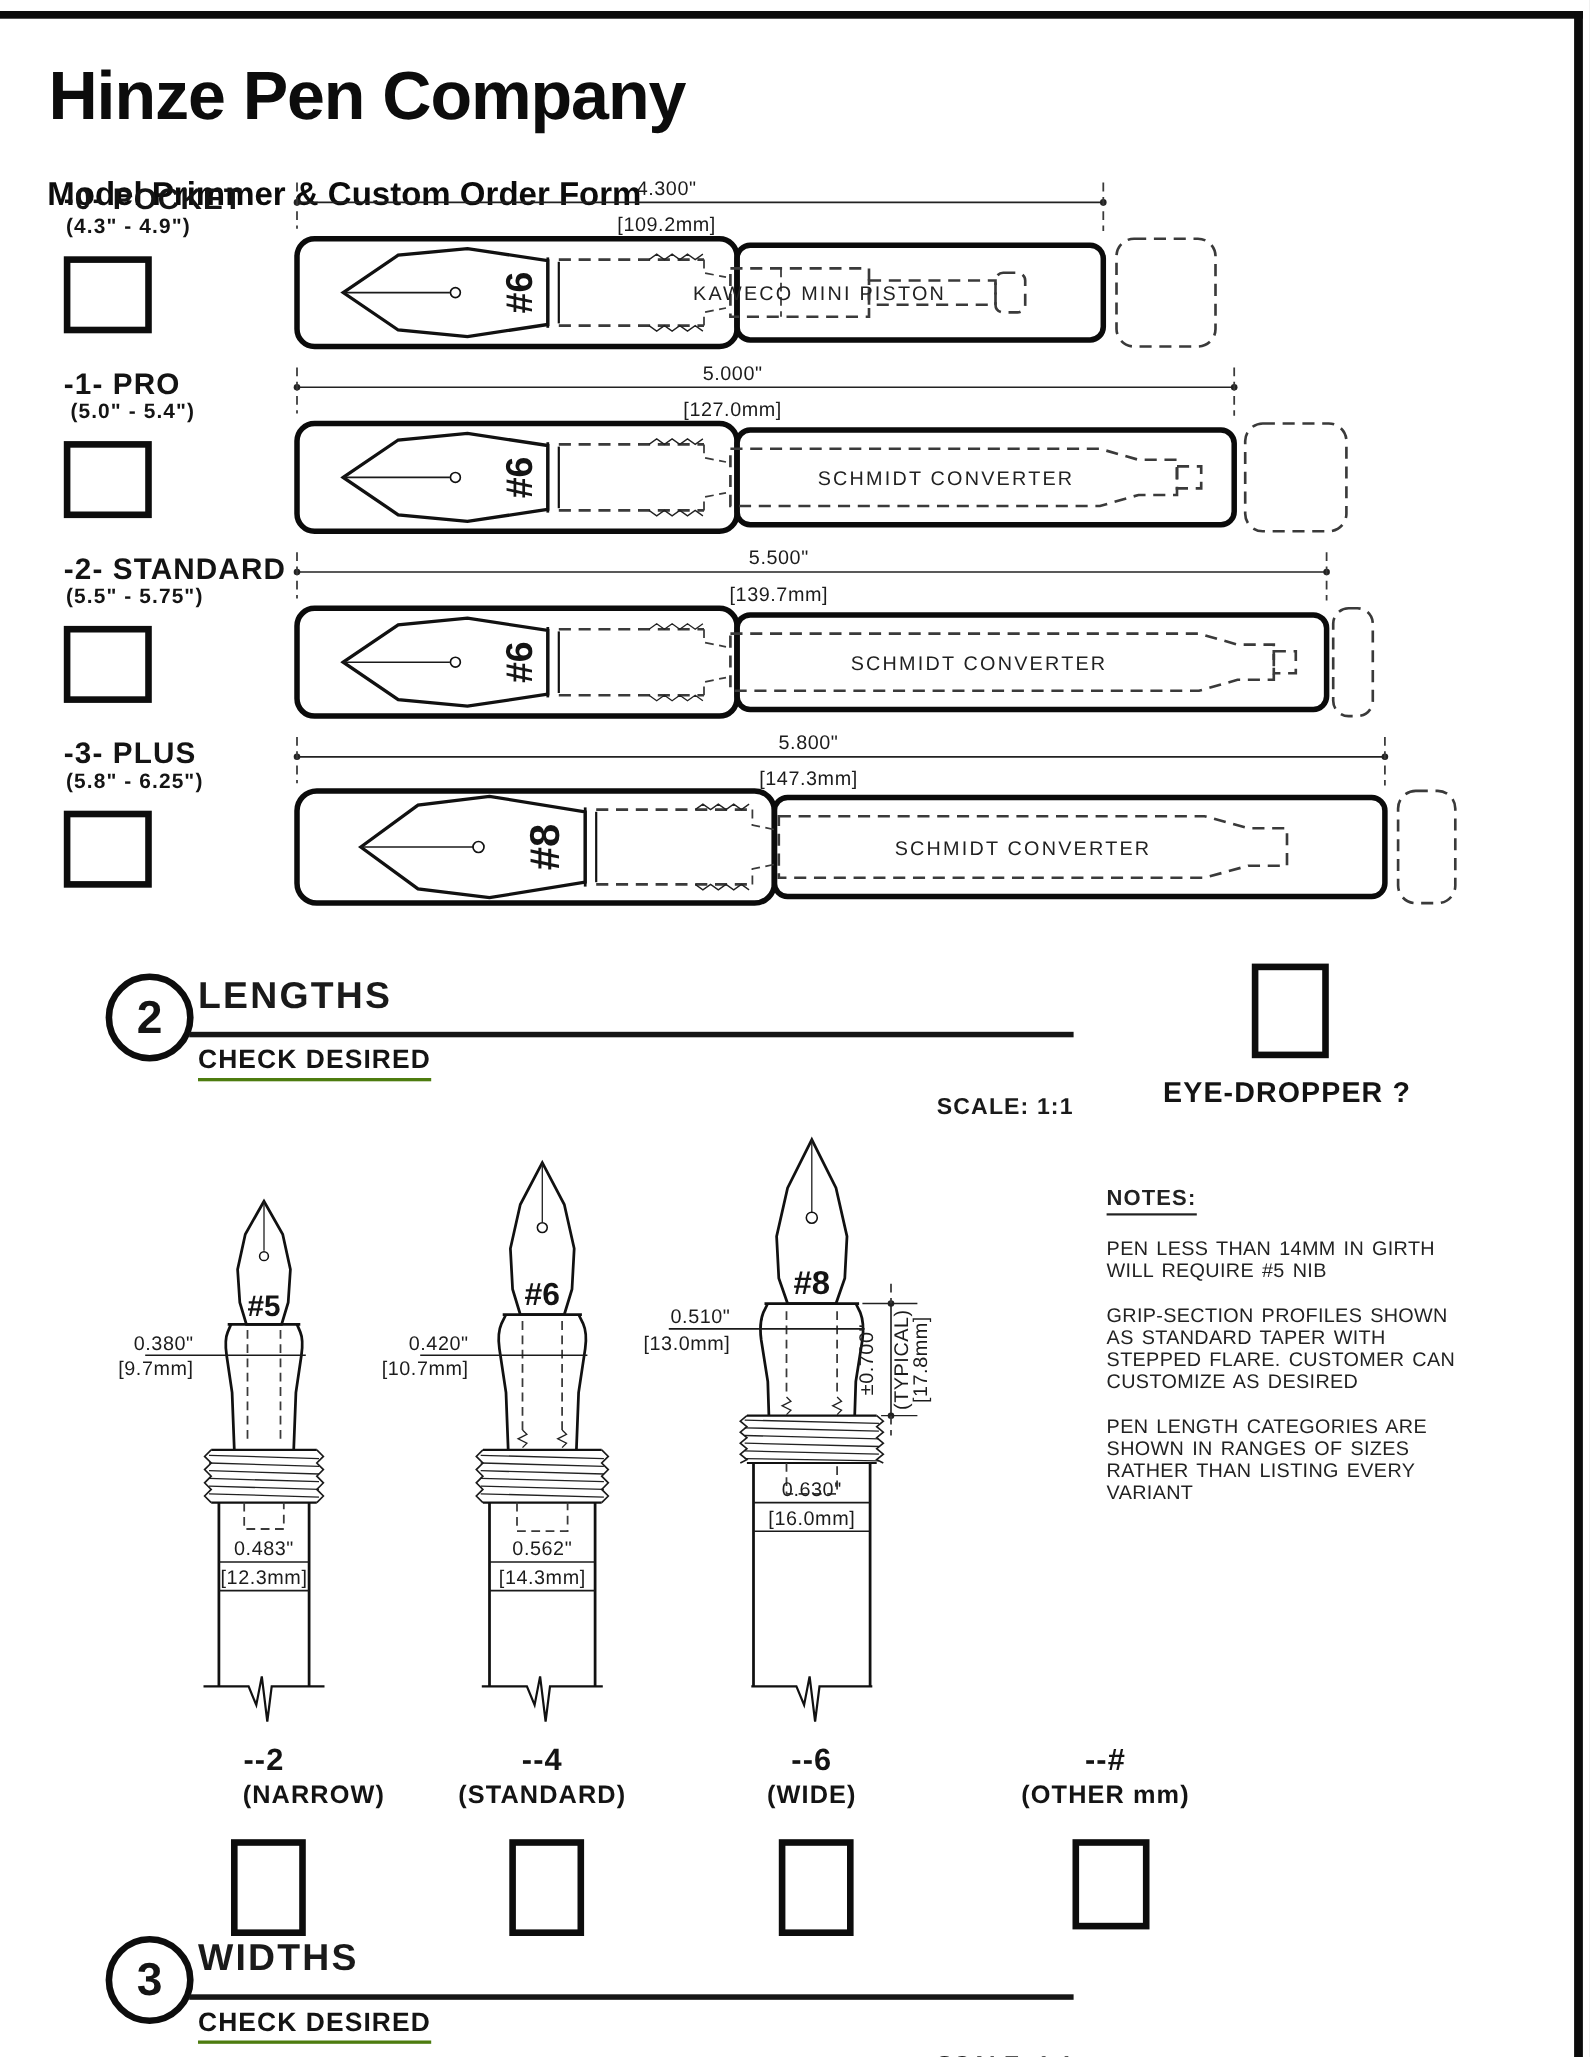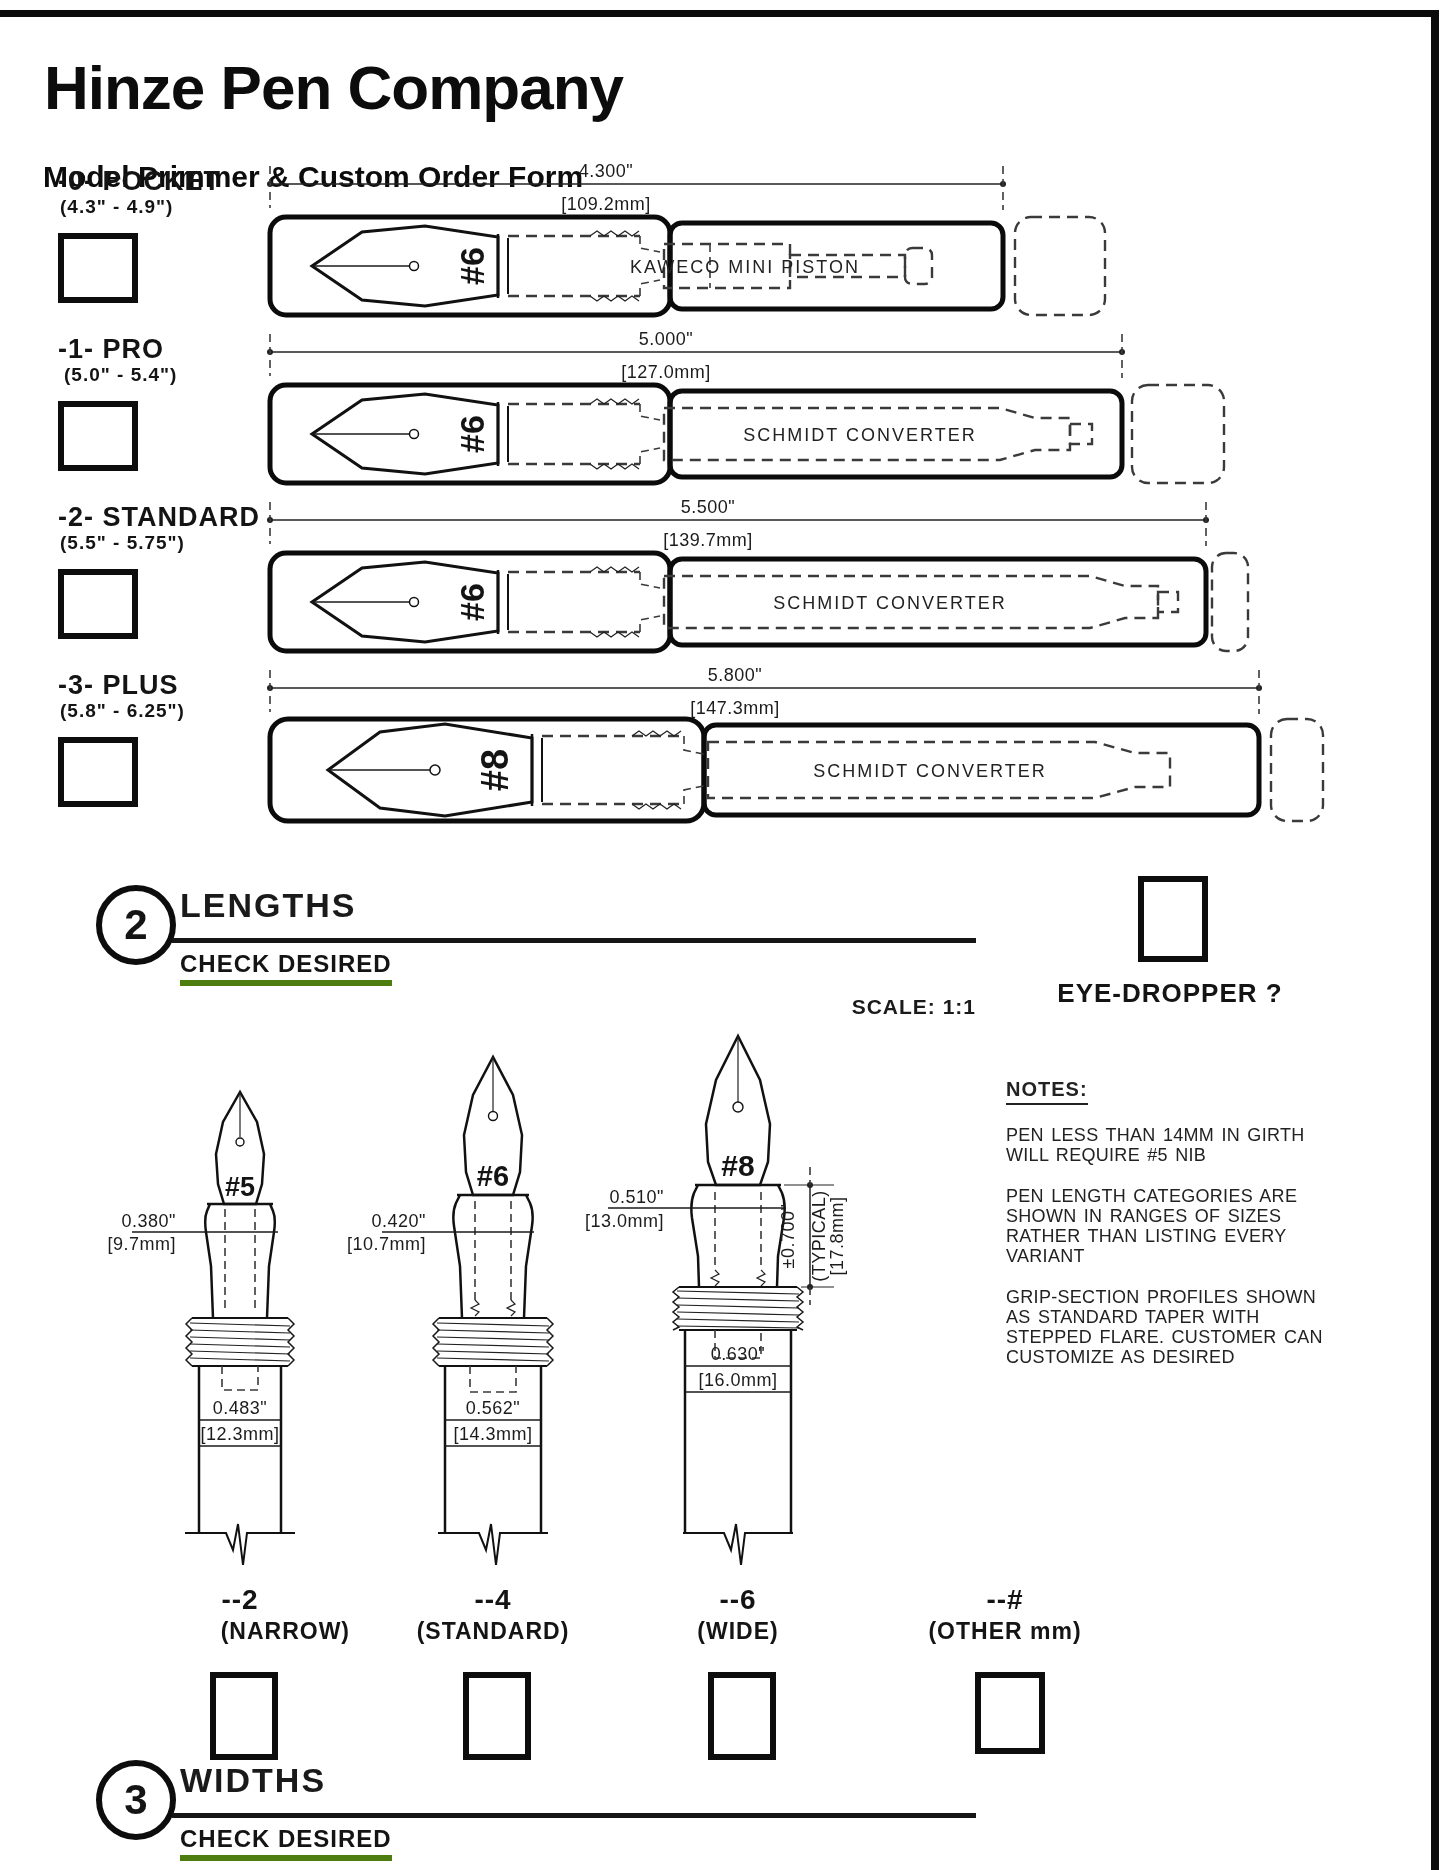--- a/index.html
+++ b/index.html
@@ -8,21 +8,21 @@
   .abs{position:absolute;}
   .border{background:#0b0b0b;}
   .title{font-size:62px;font-weight:700;letter-spacing:-1px;color:#0c0c0c;}
   .subtitle{font-size:30px;font-weight:700;color:#0c0c0c;}
   .rowcode{font-size:27px;font-weight:700;letter-spacing:1px;color:#141414;}
   .rowrange{font-size:19px;font-weight:700;letter-spacing:1px;color:#141414;}
   .checkbox{border:6px solid #0d0d0d;background:transparent;}
   .circle{border:6px solid #0d0d0d;border-radius:50%;text-align:center;
           font-size:42px;font-weight:600;color:#141414;}
   .secttitle{font-size:34px;font-weight:600;letter-spacing:2px;color:#1a1a1a;}
-  .sectsub{font-size:24px;font-weight:700;letter-spacing:1px;border-bottom:6px solid #4d7c0f;
+  .sectsub{font-size:24px;font-weight:700;letter-spacing:1px;border-bottom:3px solid #4d7c0f;
            display:inline-block;padding-bottom:2px;color:#141414;}
   .scale{font-size:21px;font-weight:600;letter-spacing:1px;text-align:right;color:#1a1a1a;margin-top:42px;}
   .rule{background:#161616;}
   .eyelabel{font-size:26px;font-weight:700;letter-spacing:1px;text-align:center;color:#141414;}
   .colcode{font-size:28px;font-weight:700;letter-spacing:1px;text-align:center;color:#141414;}
   .colname{font-size:23px;font-weight:700;letter-spacing:1px;text-align:center;color:#141414;}
   .notes{width:318px;color:#222;}
   .notes h3{font-size:20px;font-weight:600;letter-spacing:1px;margin:0 0 20px 0;
             display:inline-block;border-bottom:2px solid #222;padding-bottom:2px;}
   .notes p{font-size:18px;line-height:20px;margin:0 0 21px 0;word-spacing:2px;letter-spacing:.3px;}
@@ -302,22 +302,22 @@
         <line class="dshf" x1="680" y1="267" x2="680" y2="285"></line>
       <text class="dimtxt" x="664" y="216" font-size="16" text-anchor="middle" transform="rotate(-90 664 216)">±0.700"</text>
       <text class="dimtxt" x="695" y="216" font-size="14" text-anchor="middle" transform="rotate(-90 695 216)">(TYPICAL)</text>
       <text class="dimtxt" x="713" y="216" font-size="14" text-anchor="middle" transform="rotate(-90 713 216)">[17.8mm]</text>
     </g>
   </svg>
 
   <div class="abs notes" style="left:1006px;top:1078px;">
     <h3>NOTES:</h3>
     <p>PEN LESS THAN 14MM IN GIRTH WILL REQUIRE #5 NIB</p>
+    <p>GRIP-SECTION PROFILES SHOWN AS STANDARD TAPER WITH STEPPED FLARE. CUSTOMER CAN CUSTOMIZE AS DESIRED</p>
     <p>PEN LENGTH CATEGORIES ARE SHOWN IN RANGES OF SIZES RATHER THAN LISTING EVERY VARIANT</p>
-    <p>GRIP-SECTION PROFILES SHOWN AS STANDARD TAPER WITH STEPPED FLARE. CUSTOMER CAN CUSTOMIZE AS DESIRED</p>
   </div>
 
   <div class="abs colcode" style="left:130px;top:1584px;width:220px;">--2</div>
   <div class="abs colname" style="left:130px;top:1618px;width:220px;text-align:right;">(NARROW)</div>
   <div class="abs checkbox" style="left:210px;top:1672px;width:56px;height:76px;"></div>
 
   <div class="abs colcode" style="left:383px;top:1584px;width:220px;">--4</div>
   <div class="abs colname" style="left:383px;top:1618px;width:220px;">(STANDARD)</div>
   <div class="abs checkbox" style="left:463px;top:1672px;width:56px;height:76px;"></div>
 

